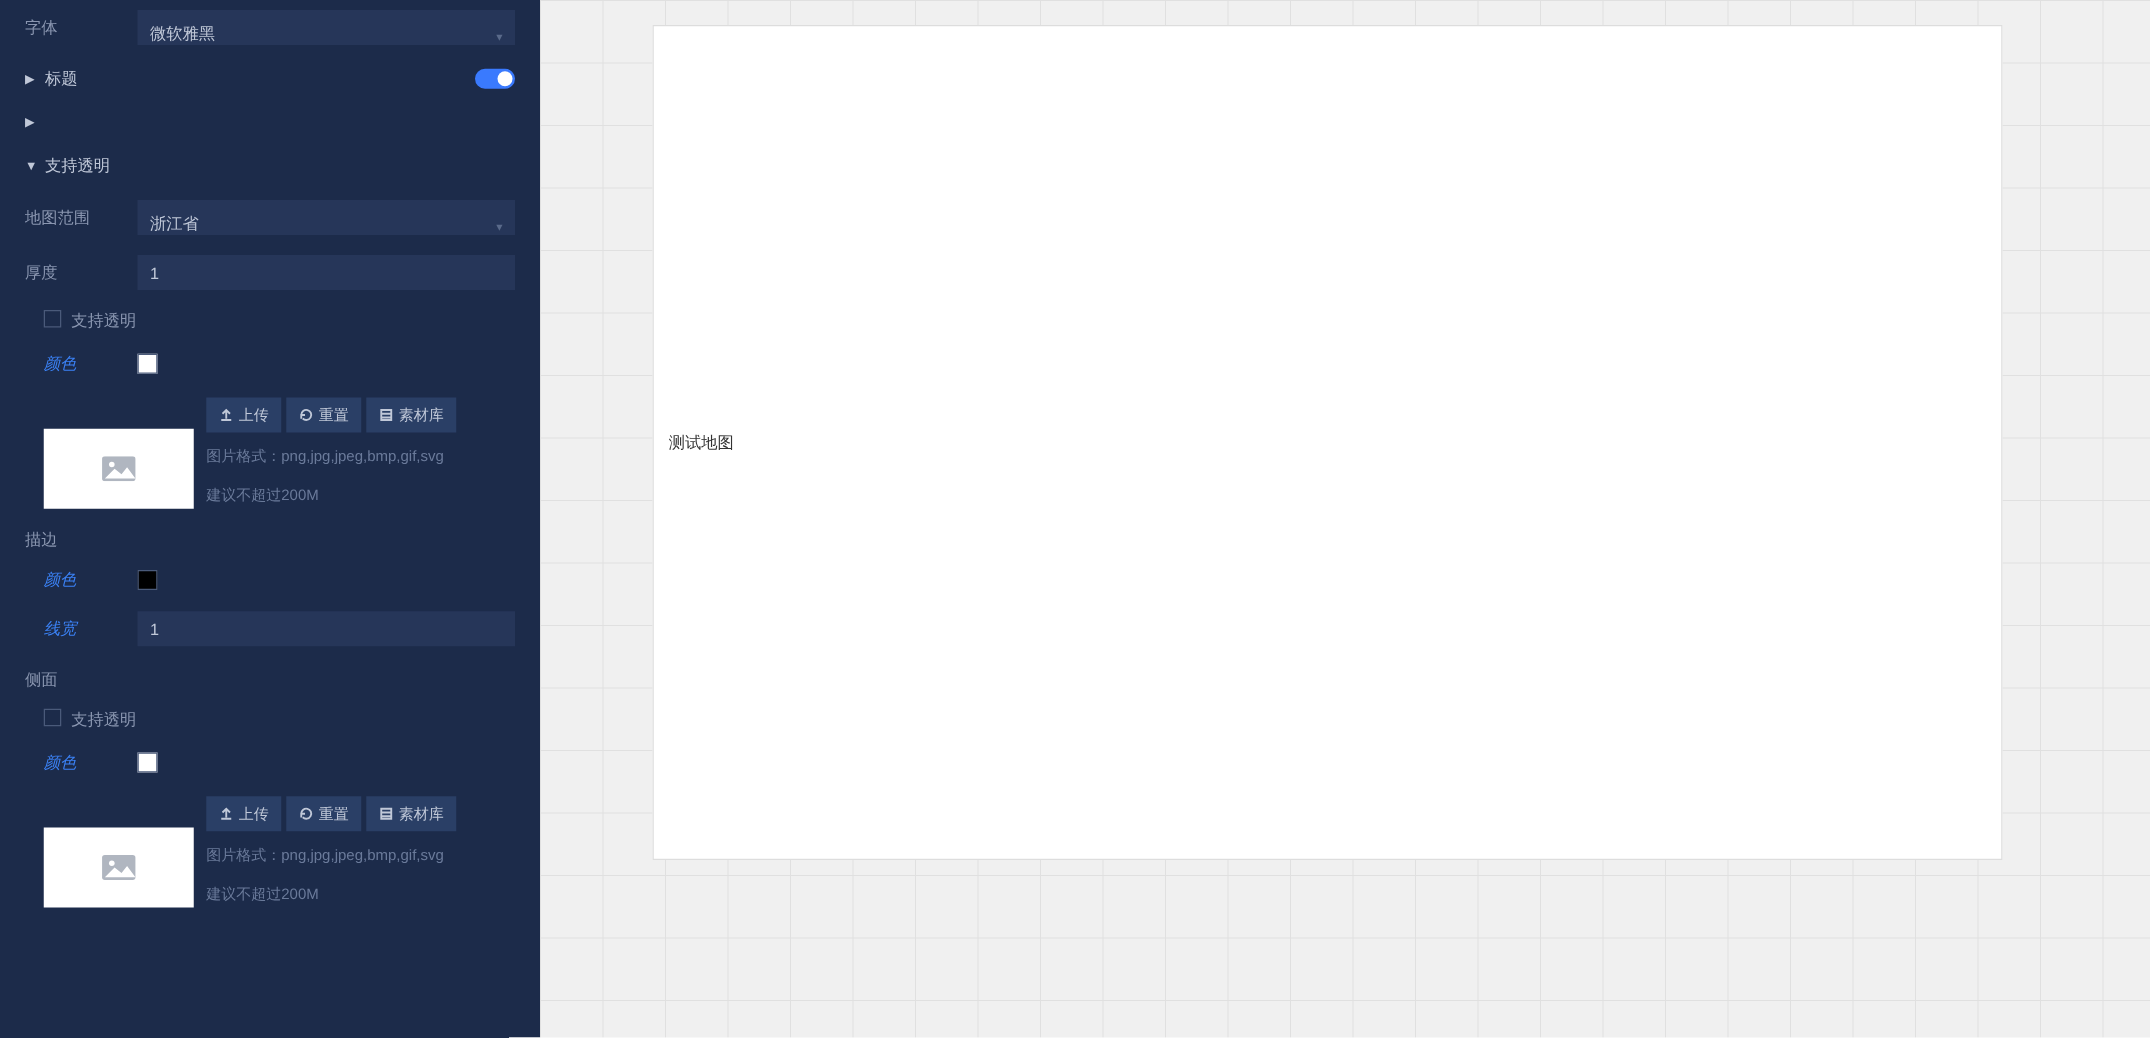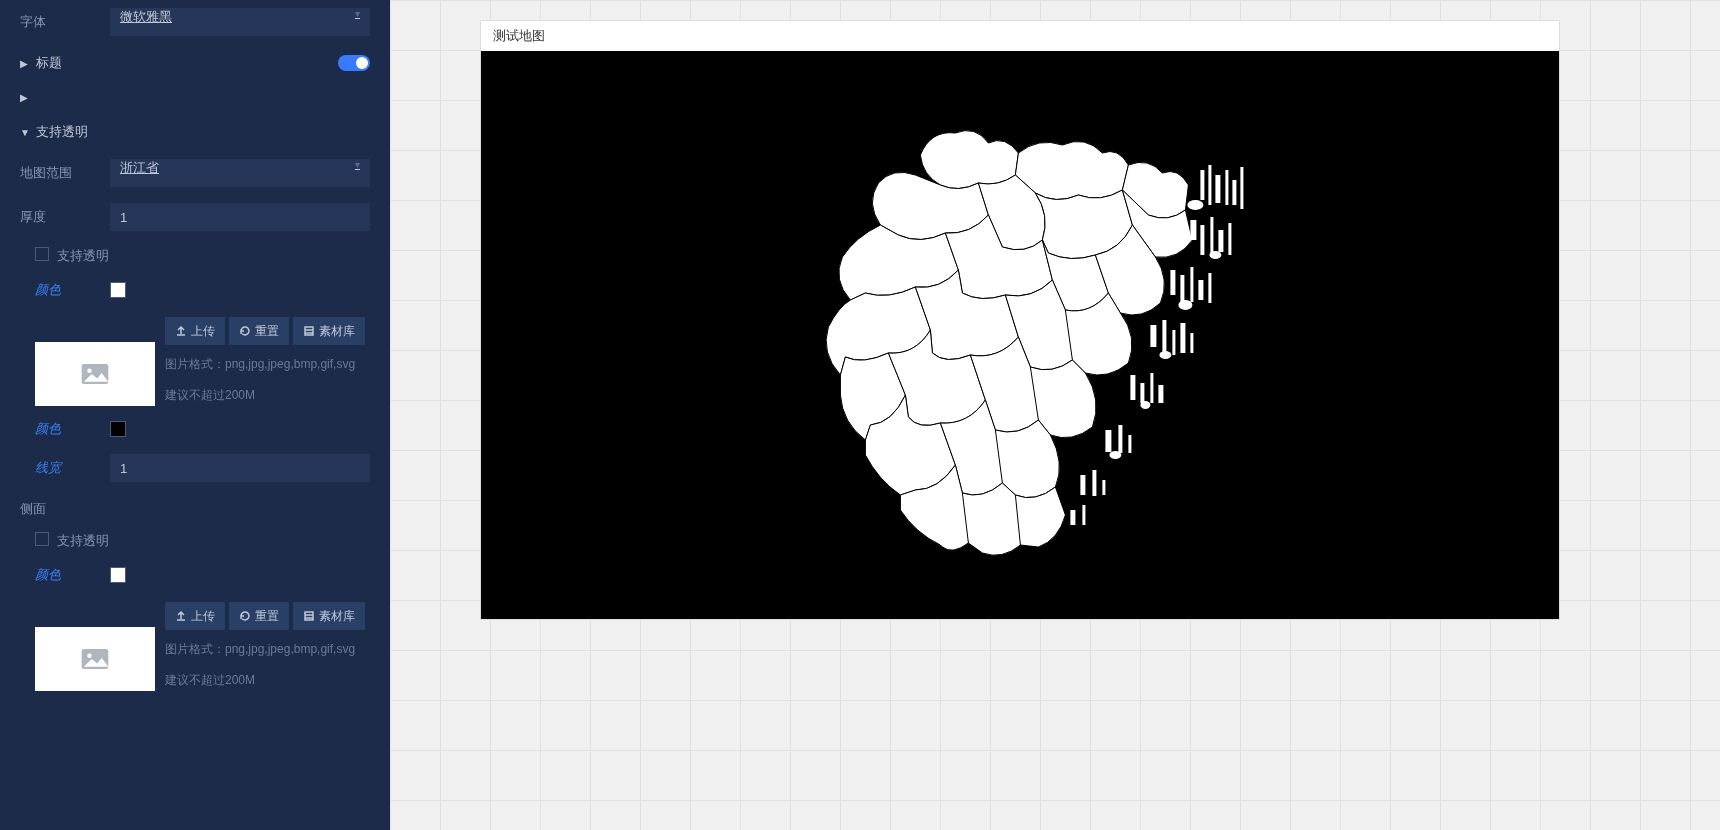--- a/index.html
+++ b/index.html
@@ -5,21 +5,21 @@
 * { margin: 0; padding: 0; box-sizing: border-box; }
 body {
   font-family: "Microsoft YaHei", sans-serif;
   background: #f5f5f5;
   width: 1720px;
   height: 830px;
   overflow: hidden;
   display: flex;
 }
 .sidebar {
-  width: 390px;
+  width: 432px;
   height: 100%;
   background: #1c2b4a;
   color: #8a96b0;
   font-size: 13px;
   padding: 0 20px;
   overflow-y: auto;
 }
 .sidebar::-webkit-scrollbar { width: 6px; }
 .sidebar::-webkit-scrollbar-thumb { background: #2a3a5c; }
 
@@ -41,25 +41,24 @@
   font-style: italic;
 }
 .select {
   flex: 1;
   height: 28px;
   background: #263659;
   border: none;
   color: #c0c8d8;
   padding: 0 10px;
   display: flex;
-  align-items: flex-start;
+  align-items: flex-end;
   justify-content: space-between;
   cursor: pointer;
   font-size: 13px;
-  text-decoration: underline;
 }
 .select .chev { color: #5a6a8a; font-size: 10px; }
 .input {
   flex: 1;
   height: 28px;
   background: #263659;
   border: none;
   color: #c0c8d8;
   padding: 0 10px;
   font-size: 13px;
@@ -160,24 +159,24 @@
   background: #f0f0f0;
   background-image:
     linear-gradient(#e0e0e0 1px, transparent 1px),
     linear-gradient(90deg, #e0e0e0 1px, transparent 1px);
   background-size: 50px 50px;
   padding: 20px 90px;
 }
 .map-panel {
   background: #fff;
   width: 1080px;
-  height: 600px;
+  height: 668px;
   border: 1px solid #ddd;
   display: flex;
-  flex-direction: column;
+  align-items: center;
 }
 .map-title {
   height: 30px;
   padding: 6px 12px;
   font-size: 13px;
   color: #333;
 }
 .map-body {
   flex: 1;
   background: #000;
@@ -269,20 +268,21 @@
               <path d="M2 2h8v8H2zM2 5h8M2 8h8"></path>
             </svg>
           <span>素材库</span>
         </button>
       </div>
       <div class="hint">图片格式：png,jpg,jpeg,bmp,gif,svg</div>
       <div class="hint">建议不超过200M</div>
     </div>
   </div>
 
+  <div class="sub-label">描边</div>
 
   <div class="row">
     <div class="row-label-indent">颜色</div>
     <div class="color-swatch color-black"></div>
   </div>
 
   <div class="row">
     <div class="row-label-indent">线宽</div>
     <input class="input" value="1" style="">
   </div>

